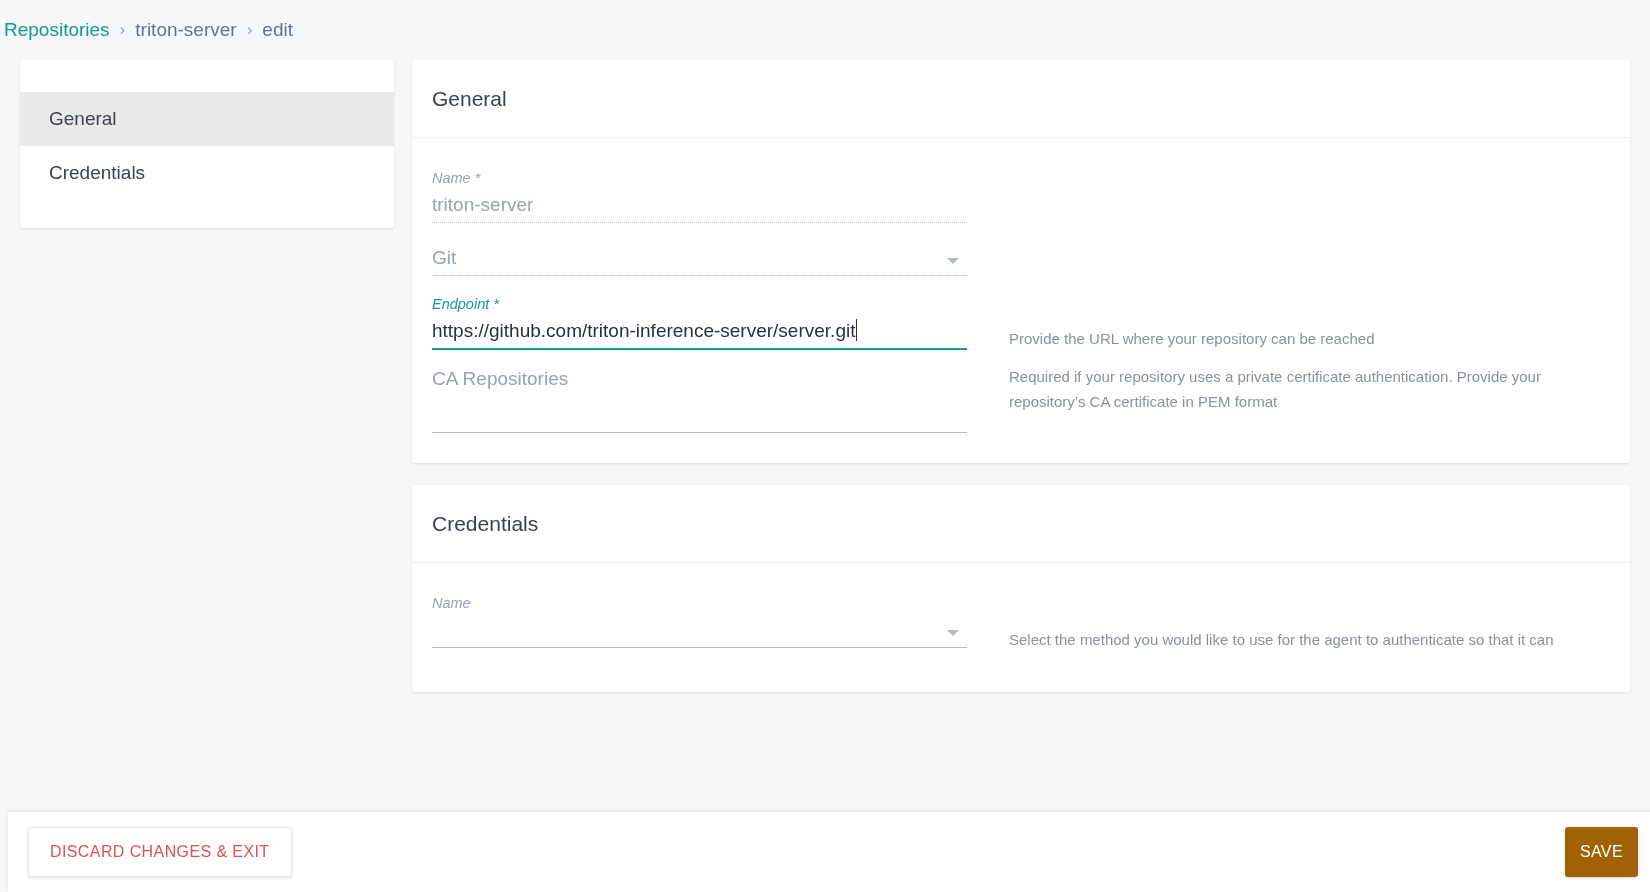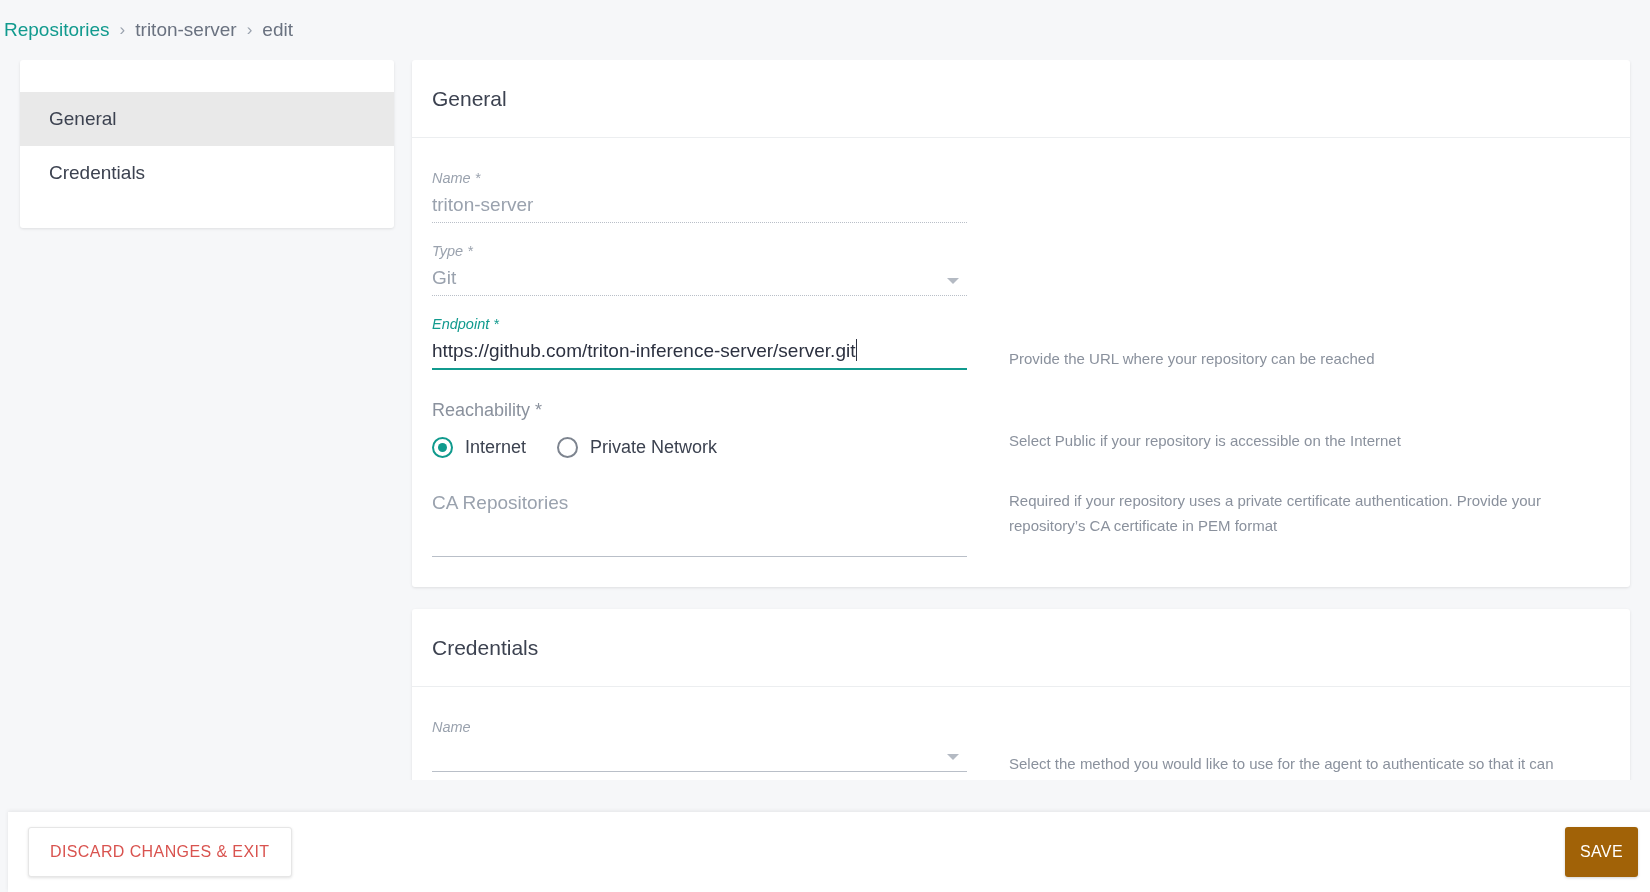--- a/index.html
+++ b/index.html
@@ -310,21 +310,20 @@
               <div class="fvalue disabled">triton-server</div>
               <div class="underline-dotted"></div>
             </div>
           </div>
           <div class="hint-col"></div>
         </div>
 
         <div class="row">
           <div class="field-col">
             <div class="field">
-              <div class="flabel">Type *</div>
               <div class="fvalue disabled">Git</div>
               <div class="underline-dotted"></div>
               <span class="select-arrow"></span>
             </div>
           </div>
           <div class="hint-col"></div>
         </div>
 
         <div class="row">
           <div class="field-col">
@@ -332,38 +331,20 @@
               <div class="flabel focused">Endpoint *</div>
               <div class="fvalue active"><span>https://github.com/triton-inference-server/server.git</span><span class="caret"></span></div>
               <div class="underline-focus"></div>
             </div>
           </div>
           <div class="hint-col">
             <div class="hint">Provide the URL where your repository can be reached</div>
           </div>
         </div>
 
-        <div class="row">
-          <div class="field-col">
-            <div class="radio-group-label">Reachability *</div>
-            <div class="radios">
-              <div class="radio on">
-                <span class="radio-circle"></span>
-                <span class="radio-label">Internet</span>
-              </div>
-              <div class="radio">
-                <span class="radio-circle"></span>
-                <span class="radio-label">Private Network</span>
-              </div>
-            </div>
-          </div>
-          <div class="hint-col" style="padding-top:44px;">
-            <div class="hint">Select Public if your repository is accessible on the Internet</div>
-          </div>
-        </div>
 
         <div class="row">
           <div class="field-col">
             <div class="textarea-field">
               <div class="ta-placeholder">CA Repositories</div>
             </div>
             <div class="underline-solid"></div>
           </div>
           <div class="hint-col" style="padding-top:0;">
             <div class="hint">Required if your repository uses a private certificate authentication. Provide your repository’s CA certificate in PEM format</div>

